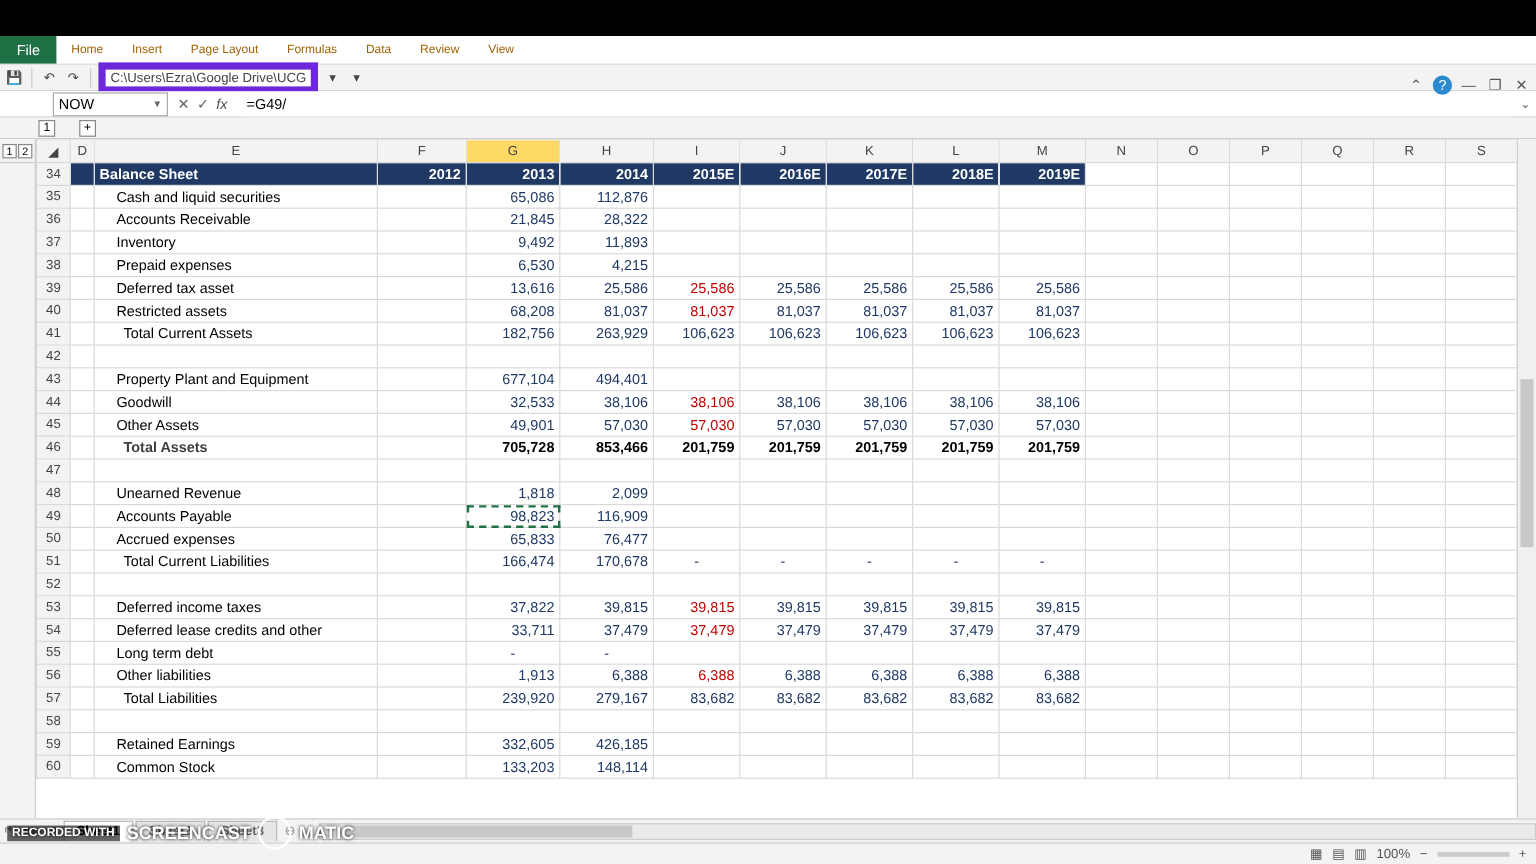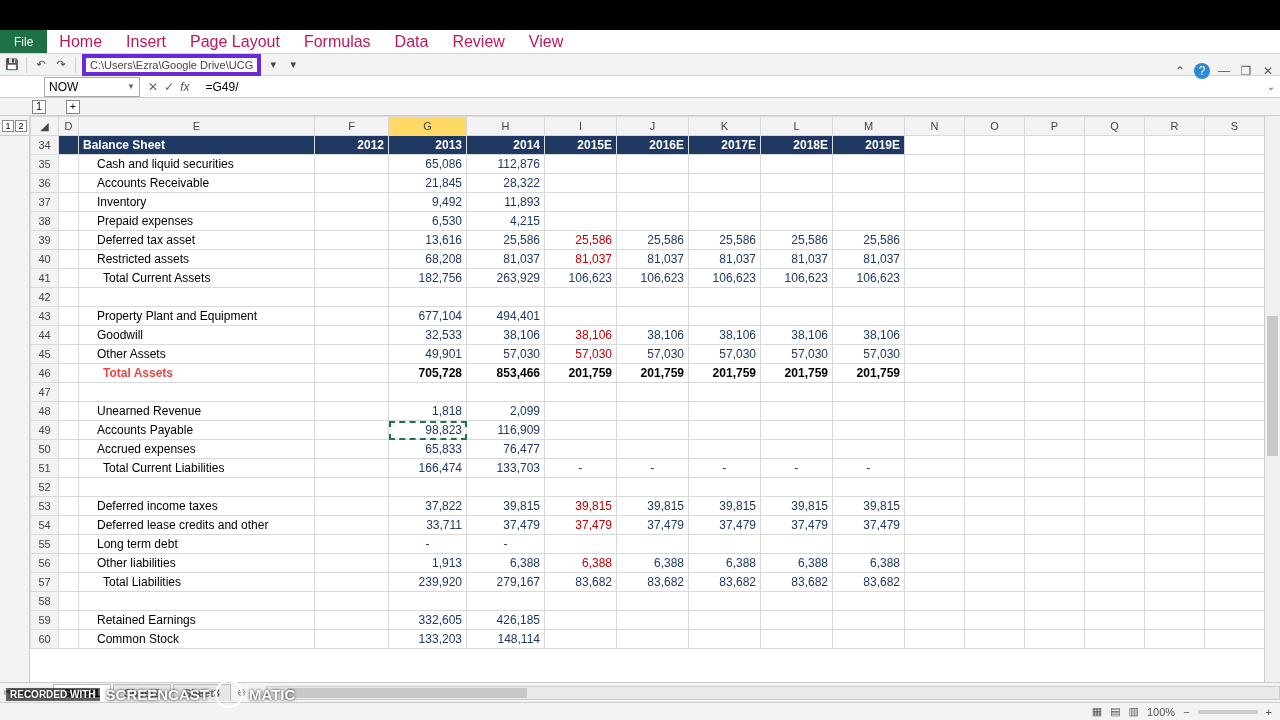--- a/index.html
+++ b/index.html
@@ -1,25 +1,25 @@
 <!DOCTYPE html>
 <html><head>
 <meta charset="utf-8">
 <style>
 * { margin: 0; padding: 0; box-sizing: border-box; font-family: "Segoe UI", Tahoma, sans-serif; }
 html, body { width: 1280px; height: 720px; overflow: hidden; background: #000; }
 .window { position: absolute; top: 30px; left: 0; right: 0; bottom: 0; background: #fff; display: flex; flex-direction: column; border-radius: 19px; }
 .titlebar-top { height: 30px; background: #000; }
 .ribbon-tabs { height: 24px; background: #fff; display: flex; align-items: stretch; border-bottom: 1px solid #d4d4d4; }
 .tab-file { background: #1e7145; color: #fff; padding: 4px 14px; font-size: 12px; display: flex; align-items: center; }
-.tab { padding: 4px 12px; font-size: 16px; color: #be185d; display: flex; align-items: center; cursor: pointer; }
+.tab { padding: 4px 12px; font-size: 10px; color: #a16207; display: flex; align-items: center; cursor: pointer; }
 .qat { height: 22px; background: #f3f3f3; border-bottom: 1px solid #d4d4d4; display: flex; align-items: center; padding: 0 4px; gap: 4px; font-size: 11px; color: #444; }
 .qat .ico { width: 16px; height: 16px; display: inline-flex; align-items: center; justify-content: center; border: 1px solid transparent; }
 .qat .divider { width: 1px; height: 16px; background: #ccc; margin: 0 2px; }
-.path-box { border: 4px solid #6d28d9; padding: 1px 4px; background: #fff; min-width: 150px; font-size: 11px; }
+.path-box { border: 6px solid #6d28d9; padding: 1px 4px; background: #fff; min-width: 150px; font-size: 11px; }
 .title-controls { position: absolute; top: 33px; right: 4px; display: flex; gap: 6px; align-items: center; }
 .title-controls .ico { width: 16px; height: 16px; display: flex; align-items: center; justify-content: center; color: #555; font-size: 12px; }
 .formula-row { height: 22px; border-bottom: 1px solid #ccc; display: flex; align-items: center; background: #fff; justify-content: space-between; }
 .name-box { width: 96px; height: 20px; border: 1px solid #aaa; margin-left: 44px; font-size: 12px; padding: 0 4px; display: flex; align-items: center; justify-content: space-between; }
 .name-box .dd { font-size: 8px; color: #666; }
 .fx-btns { display: flex; align-items: center; gap: 6px; margin: 0 8px; color: #666; font-size: 12px; }
 .fx { font-style: italic; font-size: 12px; color: #555; margin-right: 4px; }
 .formula-input { flex: 1; font-size: 12px; padding: 0 4px; height: 20px; border: none; outline: none; }
 .fbar-expand { width: 18px; text-align: center; color: #666; font-size: 10px; }
 .outline-row { height: 18px; background: #f3f3f3; border-bottom: 1px solid #ccc; display: flex; align-items: center; }
@@ -34,21 +34,21 @@
 th, td { border: 1px solid #d9d9d9; height: 19px; padding: 0 4px; white-space: nowrap; overflow: hidden; }
 th { background: #f3f3f3; font-weight: normal; color: #444; text-align: center; font-size: 11px; }
 th.rowh { width: 28px; text-align: center; background: #f3f3f3; }
 th.colh { position: relative; }
 th.sel { background: #ffd966; }
 td { text-align: right; color: #1f3864; }
 td.label { text-align: left; color: #000; padding-left: 24px; }
 td.label.ind { padding-left: 18px; }
 td.hdr { background: #1f3864; color: #fff; font-weight: bold; text-align: left; }
 td.hdr.r { text-align: right; }
-td.bold { font-weight: bold; color: #ef4444; }
+td.bold { font-weight: bold; color: #404040; }
 td.boldv { font-weight: bold; color: #000; margin-left: 15px; }
 td.red { color: #c00000; }
 td.topline { border-top: 1px solid #000; }
 td.active { outline: 2px dashed #217346; outline-offset: -2px; }
 td.dash { text-align: center; color: #1f3864; }
 .col-D { width: 20px; }
 .col-E { width: 236px; }
 .col-F { width: 74px; }
 .col-G { width: 78px; }
 .col-H { width: 78px; }
@@ -498,21 +498,21 @@
               <td></td>
               <td></td>
               <td></td>
             </tr>
             <tr>
               <th class="rowh">51</th>
               <td></td>
               <td class="label">Total Current Liabilities</td>
               <td class=" topline"></td>
               <td class=" topline">166,474</td>
-              <td class=" topline">133,703</td>
+              <td class=" topline">170,678</td>
               <td class=" topline dash">-</td>
               <td class=" topline dash">-</td>
               <td class=" topline dash">-</td>
               <td class=" topline dash">-</td>
               <td class=" topline dash">-</td>
               <td></td>
               <td></td>
               <td></td>
               <td></td>
               <td></td>

